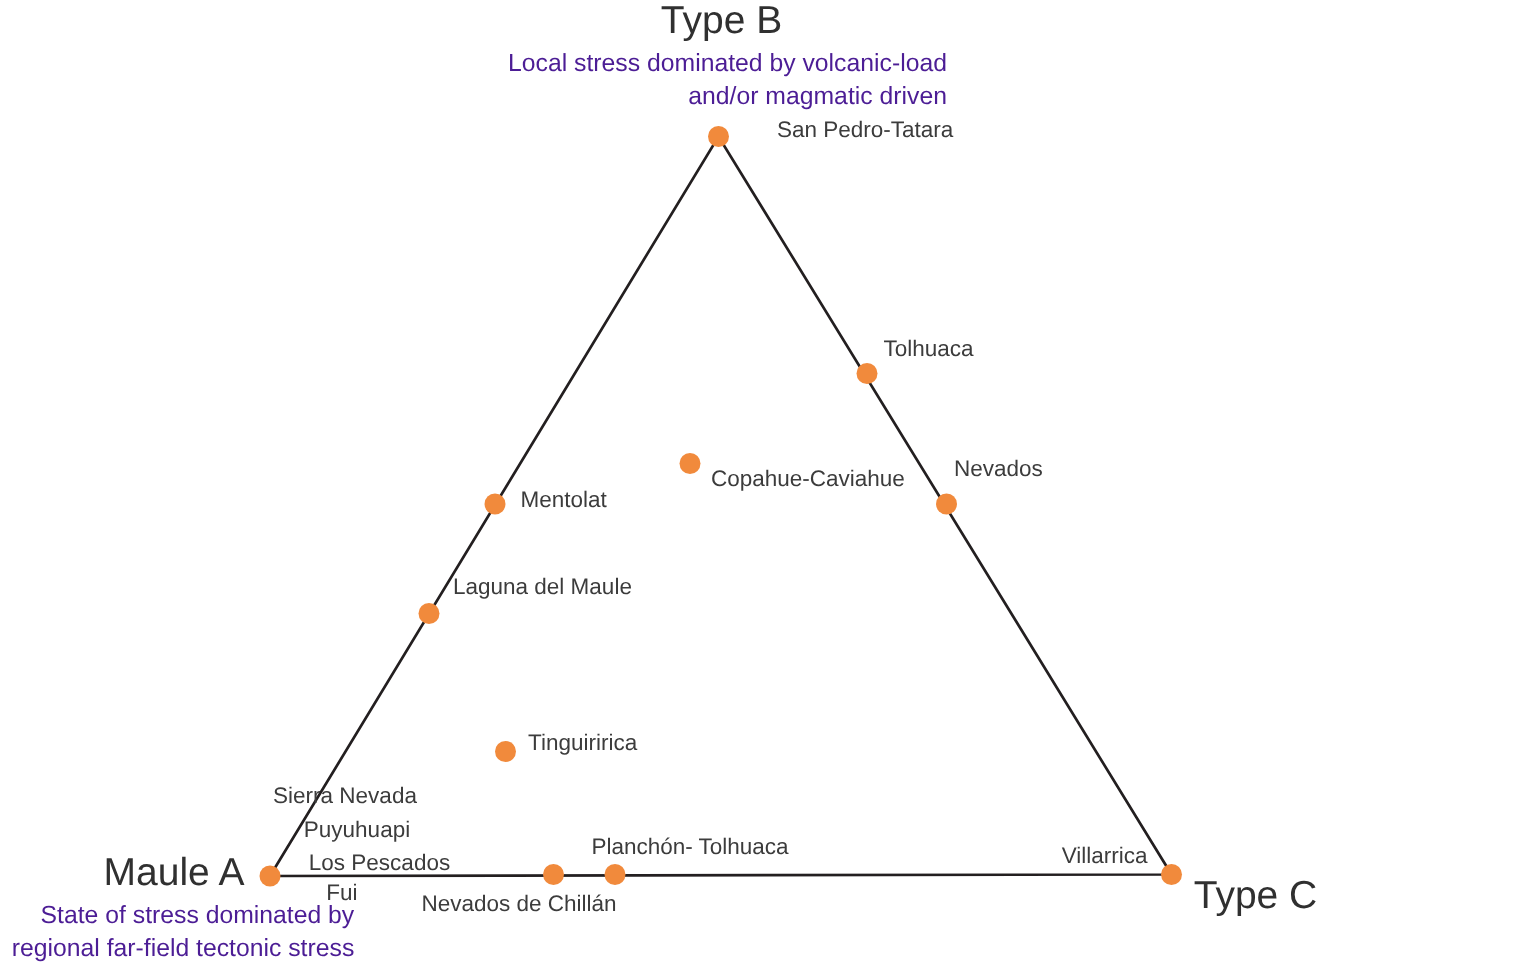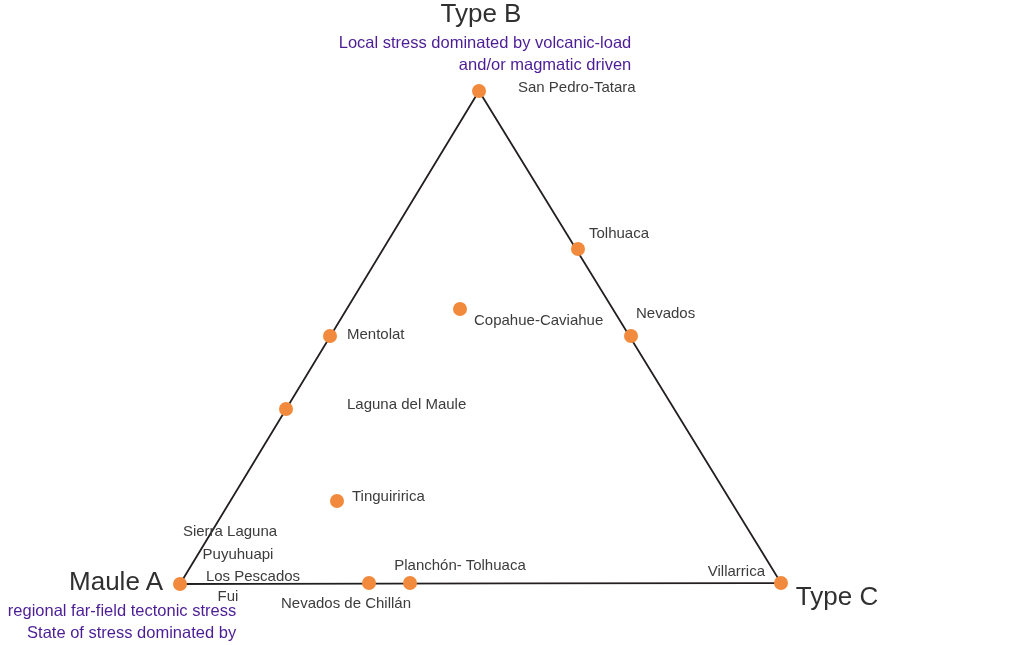--- a/index.html
+++ b/index.html
@@ -52,35 +52,35 @@
 
   <div id="label-layer">
     <div class="vertex-title" id="vt-b">Type B</div>
     <div class="vertex-desc" id="vd-b">
       <div>Local stress dominated by volcanic-load</div>
       <div>and/or magmatic driven</div>
     </div>
 
     <div class="vertex-title" id="vt-a">Maule A</div>
     <div class="vertex-desc" id="vd-a">
+      <div>State of stress dominated by</div>
       <div>regional far-field tectonic stress</div>
-      <div>State of stress dominated by</div>
     </div>
 
     <div class="vertex-title" id="vt-c">Type C</div>
     <div class="vertex-desc" id="vd-c">
     </div>
   <div class="pt-label left" style="left: 494px; top: 87px; margin-left: 24px;">San Pedro-Tatara</div>
       <div class="pt-label left" style="left: 589px; top: 233px;">Tolhuaca</div>
       <div class="pt-label left" style="left: 636px; top: 313px;">Nevados</div>
       <div class="pt-label left" style="left: 474px; top: 320px;">Copahue-Caviahue</div>
       <div class="pt-label left" style="left: 347px; top: 334px;">Mentolat</div>
-      <div class="pt-label left" style="left: 302px; top: 404px; margin-left: 45px;">Laguna del Maule</div>
+      <div class="pt-label left" style="left: 302px; top: 392px;">Laguna del Maule</div>
       <div class="pt-label left" style="left: 352px; top: 496px;">Tinguiririca</div>
-      <div class="pt-label center" style="left: 230px; top: 531px;">Sierra Laguna</div>
+      <div class="pt-label center" style="left: 230px; top: 531px;">Sierra Nevada</div>
       <div class="pt-label center" style="left: 238px; top: 554px;">Puyuhuapi</div>
       <div class="pt-label center" style="left: 253px; top: 576px;">Los Pescados</div>
       <div class="pt-label center" style="left: 228px; top: 596px;">Fui</div>
       <div class="pt-label center" style="left: 346px; top: 603px;">Nevados de Chillán</div>
       <div class="pt-label center" style="left: 460px; top: 565px;">Planchón- Tolhuaca</div>
       <div class="pt-label right" style="left: 765px; top: 571px;">Villarrica</div>
     </div>
 </div>
 
 </body></html>

